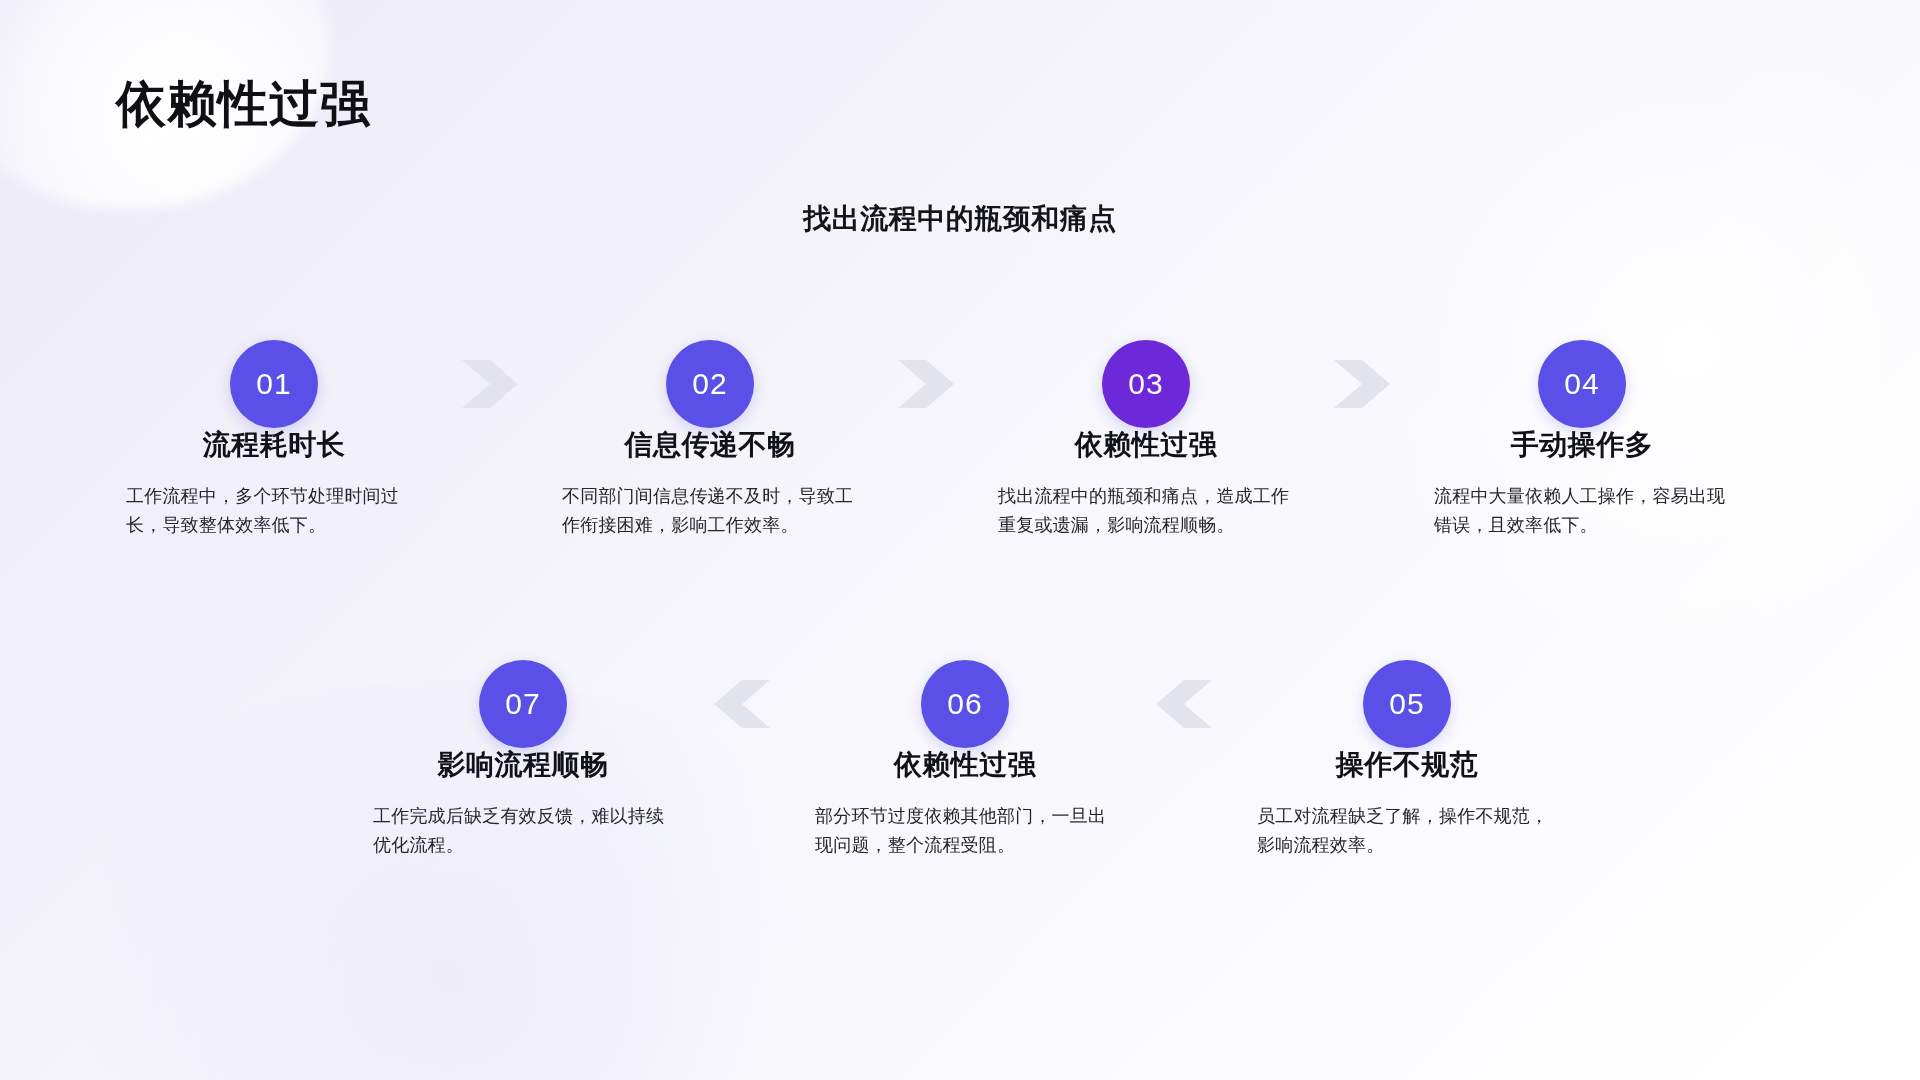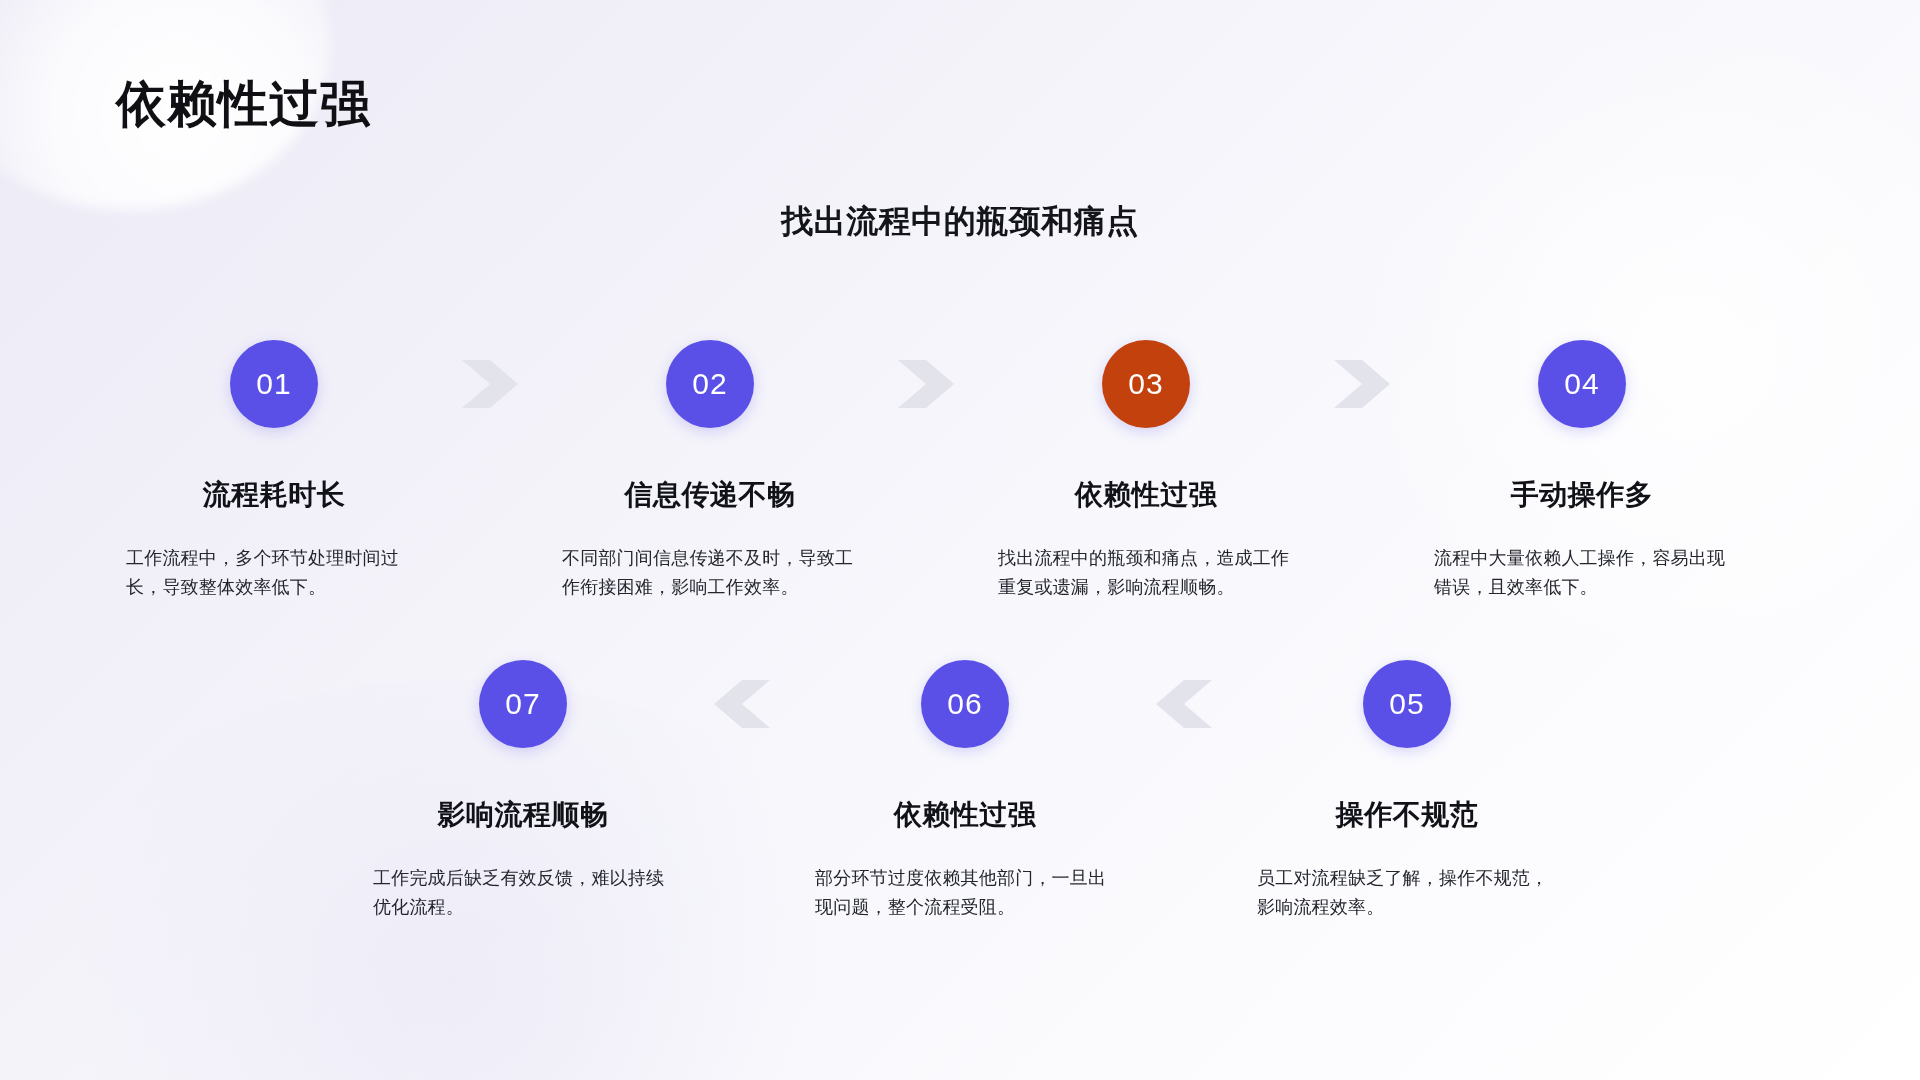--- a/index.html
+++ b/index.html
@@ -62,62 +62,60 @@
     line-height: 1.1;
     color: #101014;
   }
 
   .section-subtitle {
     position: absolute;
     top: 200px;
     left: 0;
     width: 1920px;
     text-align: center;
-    font-size: 32px;
+    font-size: 28px;
     font-weight: bold;
     letter-spacing: 0.5px;
     color: #14151b;
   }
 
   
   .row {
     position: absolute;
     display: flex;
     align-items: flex-start;
   }
   .row-one { top: 340px; left: 116px; width: 1760px; }
   .row-two { top: 660px; left: 362px; width: 1190px; }
 
   .step {
     width: 316px;
     flex: 0 0 316px;
     display: flex;
     flex-direction: column;
     align-items: center;
-    gap: 12px;
   }
   .row-two .step { width: 322px; flex: 0 0 322px; }
 
   .step-circle {
     width: 88px;
     height: 88px;
     border-radius: 50%;
     background: #5A50E8;
     display: flex;
     align-items: center;
     justify-content: center;
     color: #ffffff;
     font-size: 30px;
     font-weight: 400;
     letter-spacing: 1px;
     box-shadow: 0 4px 14px rgba(90,80,232,0.22);
   }
 
   .step-title {
-    margin-top: 38px;
     font-size: 28px;
     font-weight: bold;
     color: #111218;
     text-align: center;
     line-height: 1.2;
     letter-spacing: 0.5px;
   }
 
   .step-desc {
     margin-top: 20px;
@@ -173,21 +171,21 @@
     <div class="step-desc">不同部门间信息传递不及时，导致工作衔接困难，影响工作效率。</div>
   </div>
 
   <div class="chev">
     <svg width="64" height="52" viewBox="0 0 64 52" aria-hidden="true">
       <path d="M2 2 L30 26 L2 50 L30 50 L58 26 L30 2 Z" fill="#E3E3EC"></path>
     </svg>
   </div>
 
   <div class="step">
-    <div class="step-circle" style="background: #c2410c;">03</div>
+    <div class="step-circle" style="background: #6d28d9;">03</div>
     <div class="step-title">依赖性过强</div>
     <div class="step-desc">找出流程中的瓶颈和痛点，造成工作重复或遗漏，影响流程顺畅。</div>
   </div>
 
   <div class="chev">
     <svg width="64" height="52" viewBox="0 0 64 52" aria-hidden="true">
       <path d="M2 2 L30 26 L2 50 L30 50 L58 26 L30 2 Z" fill="#E3E3EC"></path>
     </svg>
   </div>
 

